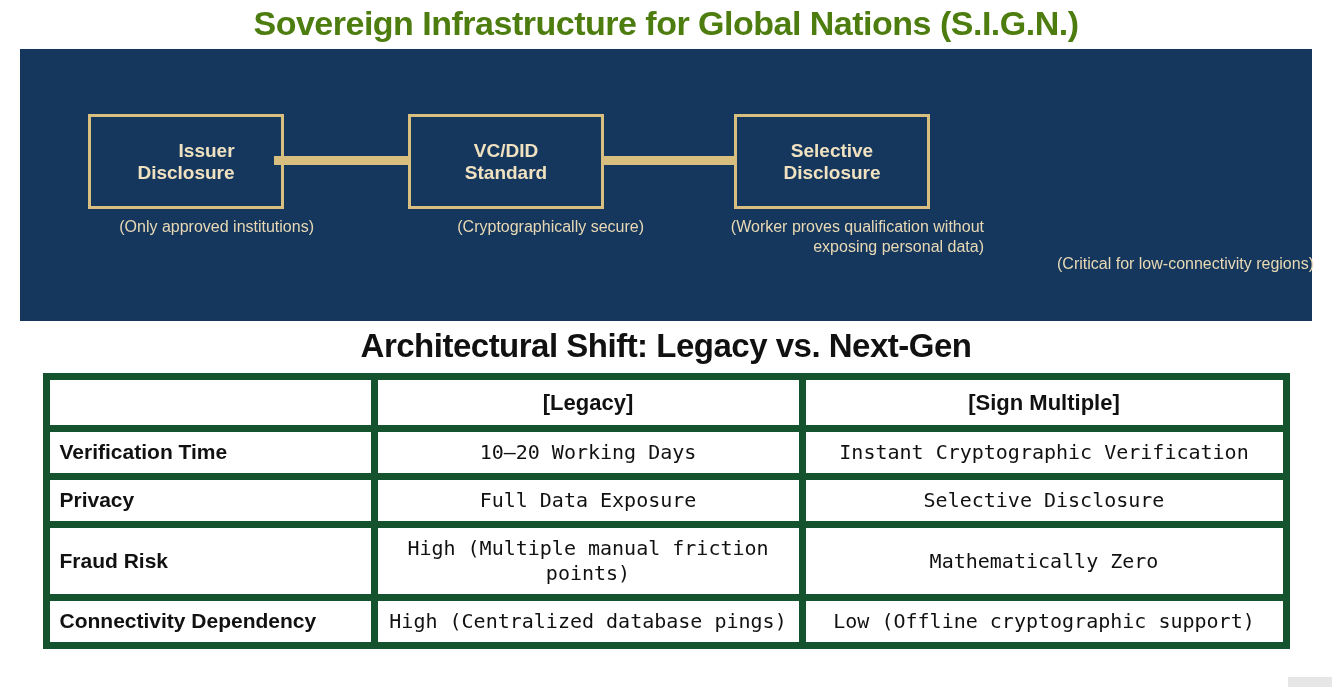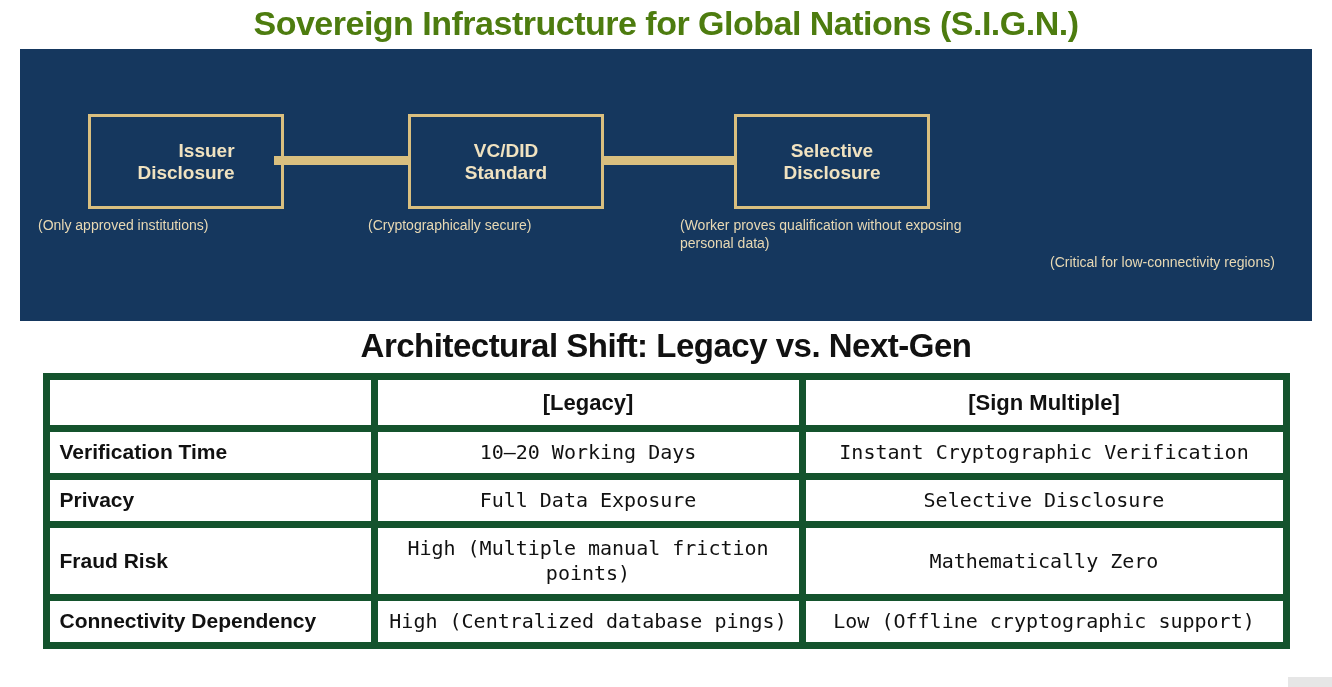--- a/index.html
+++ b/index.html
@@ -59,22 +59,22 @@
     height: 9px;
     background: #d9bf7f;
     top: 107px;
   }
   .conn-1 { left: 254px; width: 134px; }
   .conn-2 { left: 584px; width: 130px; }
 
   .caption {
     position: absolute;
     color: #e8d9b4;
-    font-size: 14px;
-    text-align: left;
+    font-size: 16px;
+    text-align: right;
     line-height: 1.25;
   }
   .cap-1 { left: 18px;  top: 168px; width: 276px; }
   .cap-2 { left: 348px; top: 168px; width: 276px; }
   .cap-3 { left: 660px; top: 168px; width: 304px; }
 
   
   .shield-wrap {
     position: absolute;
     left: 1000px;

